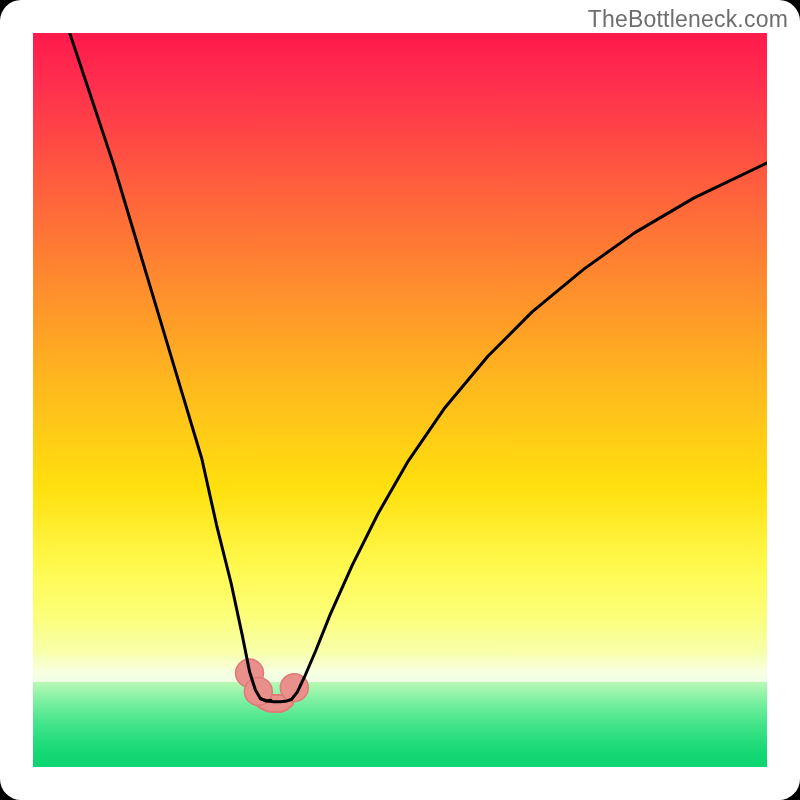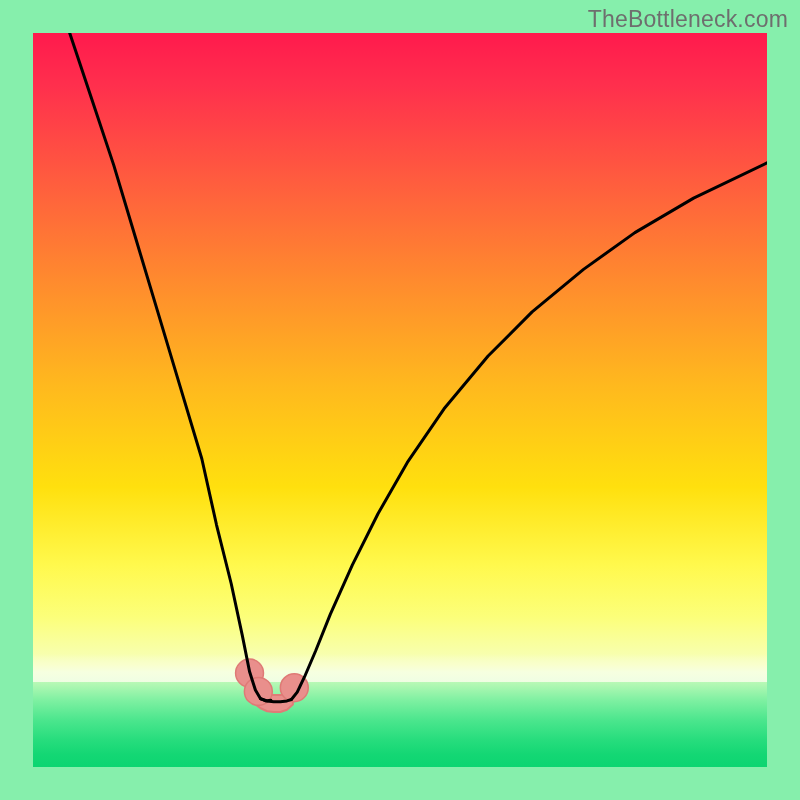--- a/index.html
+++ b/index.html
@@ -8,21 +8,22 @@
     width: 800px;
     height: 800px;
     background: #000;
     overflow: hidden;
     font-family: Arial, Helvetica, sans-serif;
   }
   .stage {
     position: relative;
     width: 800px;
     height: 800px;
-    background: #86efac;
+    background: #ffffff;
+    border-radius: 21px;
   }
   .plot {
     position: absolute;
     left: 33px;
     top: 33px;
     width: 734px;
     height: 734px;
     overflow: hidden;
   }
   

